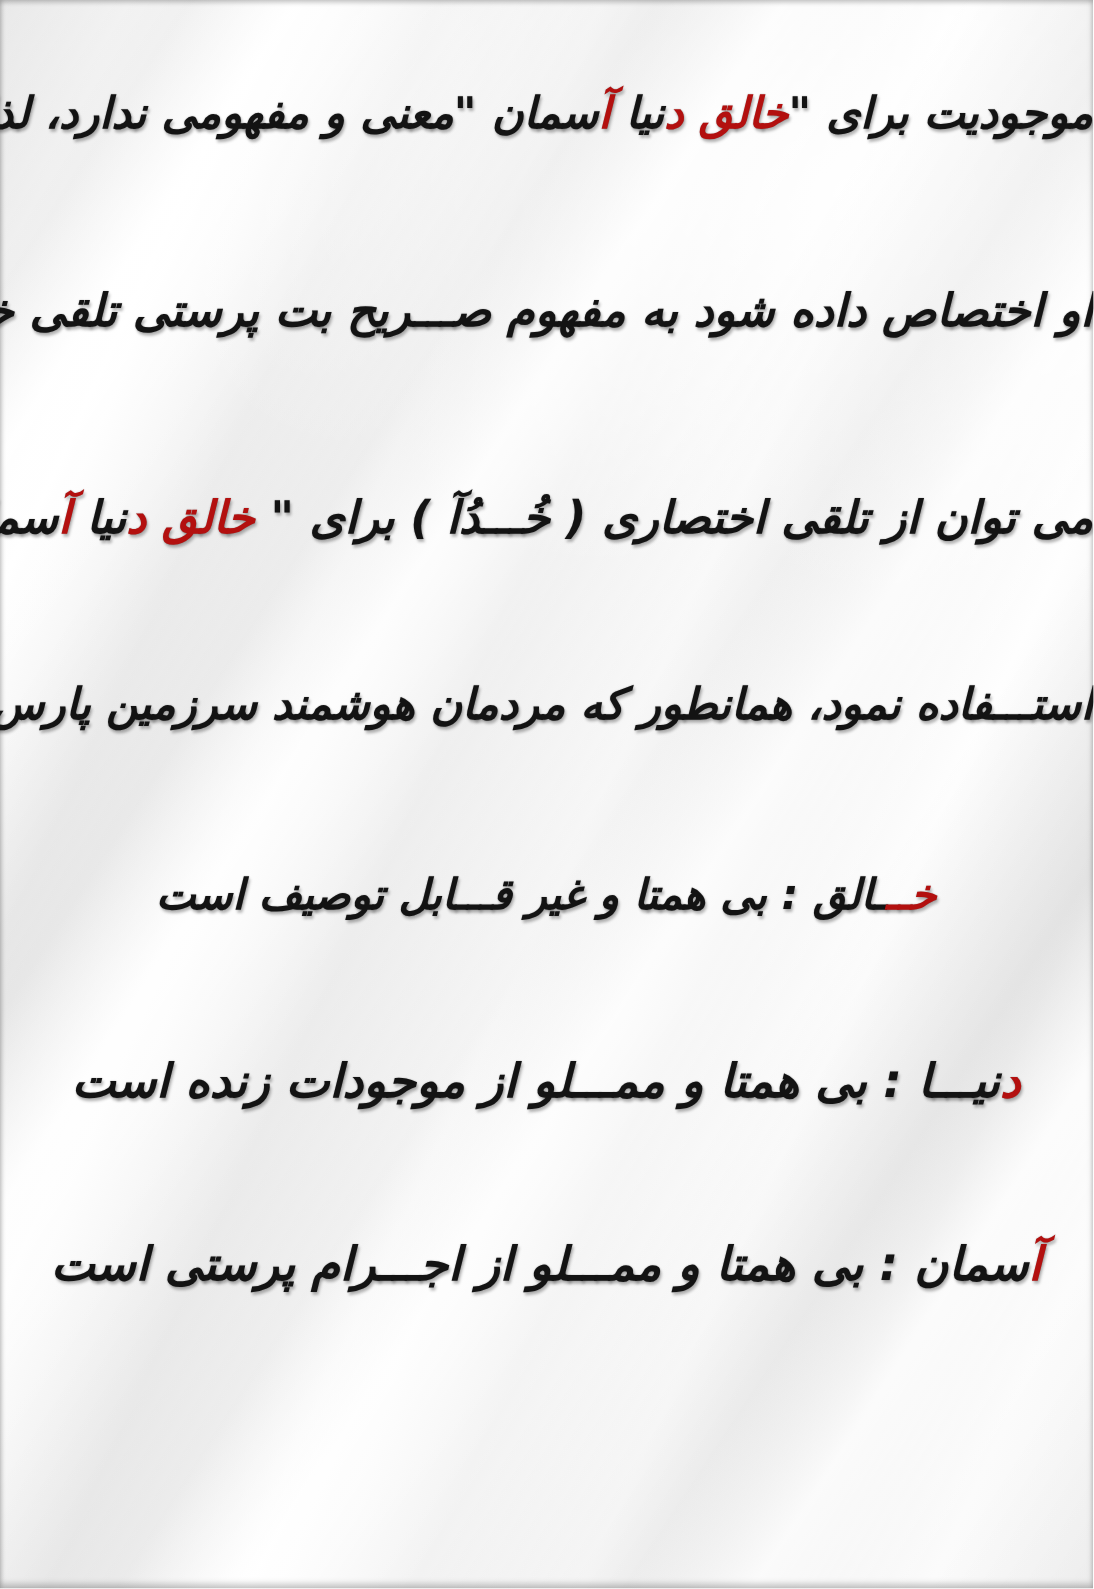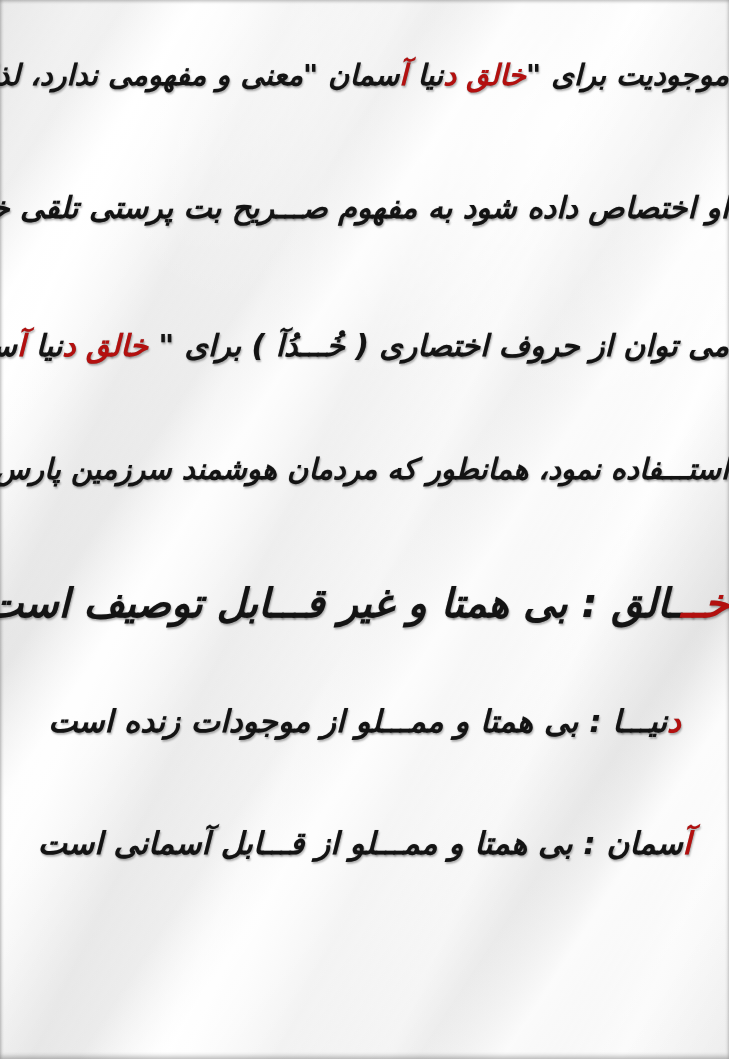--- a/index.html
+++ b/index.html
@@ -57,29 +57,29 @@
     white-space: nowrap;
     text-shadow: 1px 2px 2px rgba(0,0,0,0.28), 0 0 1px rgba(0,0,0,0.35);
     letter-spacing: 0;
     z-index: 2;
   }
   .red { color: #b3100f; }
   .l1 { top: 58px;  font-size: 29px; }
   .l2 { top: 190px; font-size: 30px; }
   .l3 { top: 328px; font-size: 30px; }
   .l4 { top: 452px; font-size: 29px; }
-  .l5 { top: 580px; font-size: 40px; }
+  .l5 { top: 580px; font-size: 28px; }
   .l6 { top: 703px; font-size: 31px; }
   .l7 { top: 825px; font-size: 31px; }
   .sig { top: 952px; font-size: 21px; text-shadow: 1px 1px 1px rgba(0,0,0,0.3); }
 </style>
 </head>
 <body>
 
 <div class="poster">
   <div class="line l1"><span>موجودیت برای "</span><span class="red">خالق</span><span> </span><span class="red">د</span><span>نیا </span><span class="red">آ</span><span>سمان "معنی و مفهومی ندارد، لذا هر نامی که به</span></div>
   <div class="line l2"><span>او اختصاص داده شود به مفهوم صـــریح بت پرستی تلقی خواهـــد شد</span></div>
-  <div class="line l3"><span>می توان از حروف اختصاری ( خُـــدُآ ) برای " </span><span class="red">خالق</span><span> </span><span class="red">د</span><span>نیا </span><span class="red">آ</span><span>سمان "</span></div>
+  <div class="line l3"><span>می توان از تلقی اختصاری ( خُـــدُآ ) برای " </span><span class="red">خالق</span><span> </span><span class="red">د</span><span>نیا </span><span class="red">آ</span><span>سمان "</span></div>
   <div class="line l4"><span>استـــفاده نمود، همانطور که مردمان هوشمند سرزمین پارس روا می داشتند</span></div>
   <div class="line l5"><span class="red">خــ</span><span>ـالق : بی همتا و غیر قـــابل توصیف است</span></div>
   <div class="line l6"><span class="red">د</span><span>نیـــا : بی همتا و ممـــلو از موجودات زنده است</span></div>
-  <div class="line l7"><span class="red">آ</span><span>سمان : بی همتا و ممـــلو از قـــابل آسمانی است</span></div>
+  <div class="line l7"><span class="red">آ</span><span>سمان : بی همتا و ممـــلو از اجـــرام پرستی است</span></div>
 </div>
 
 </body></html>

